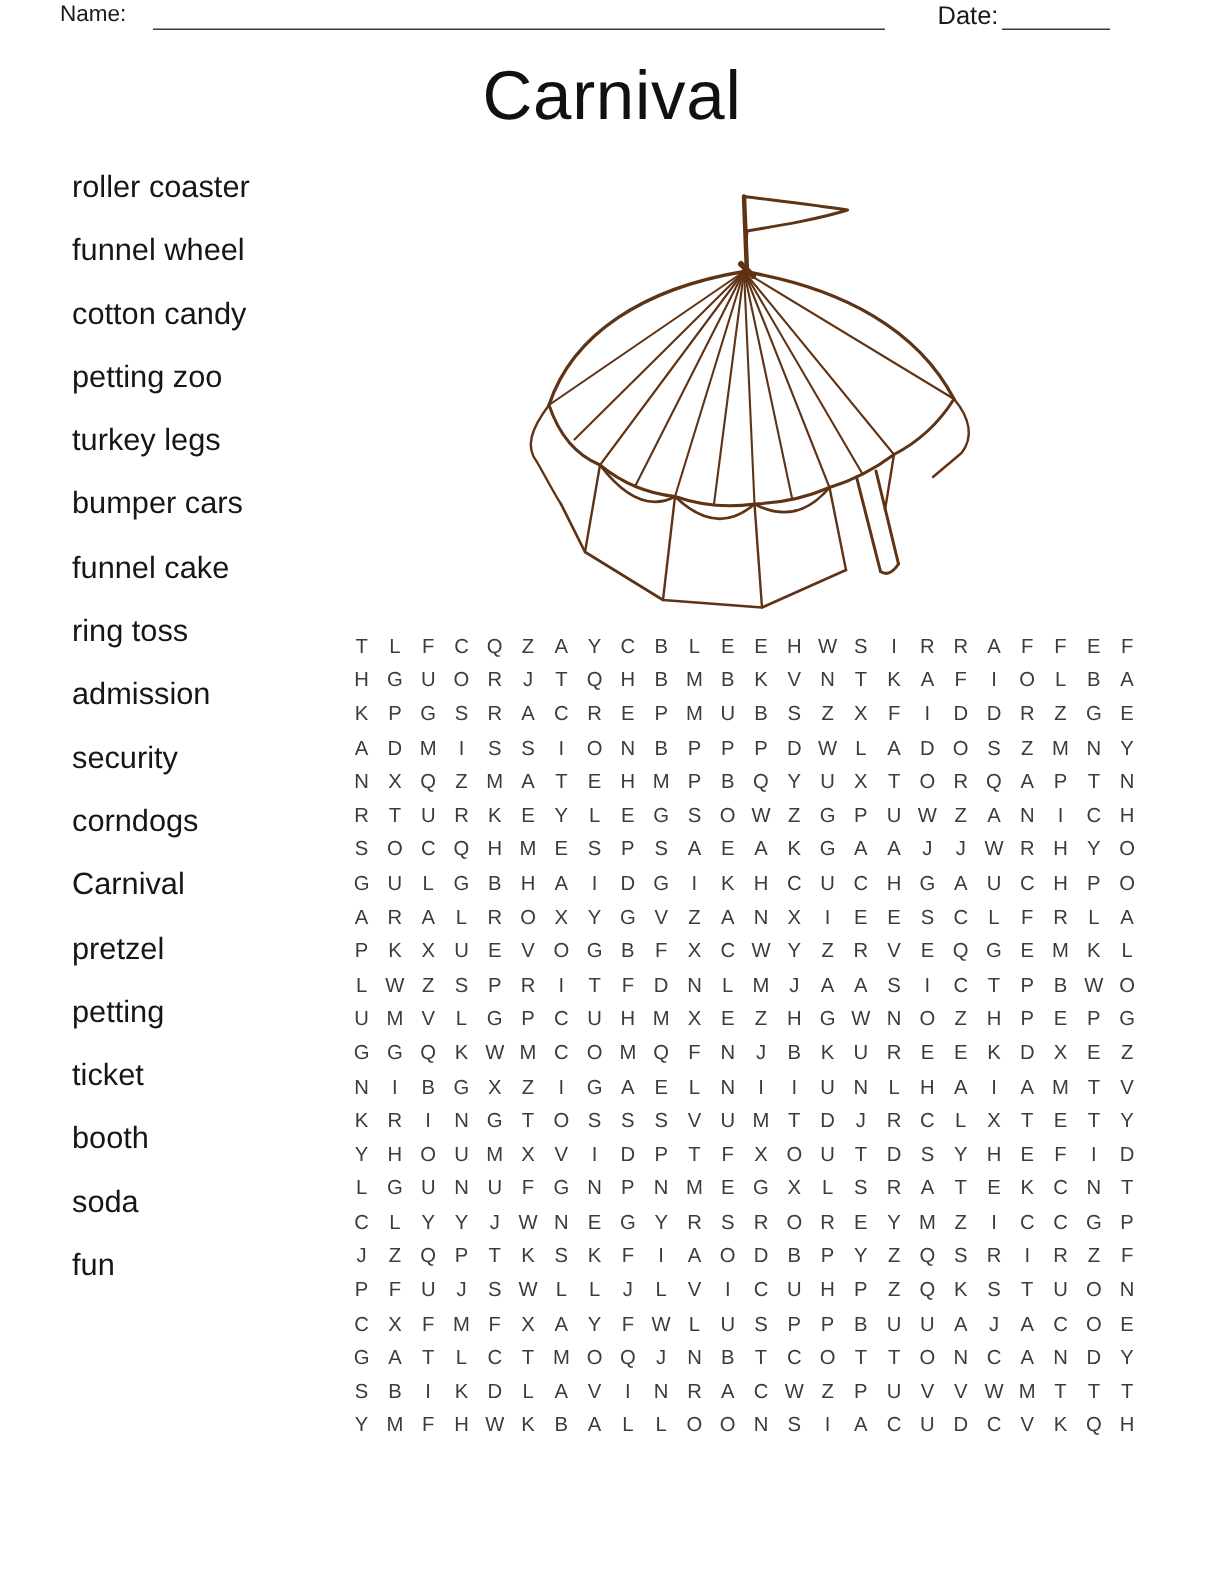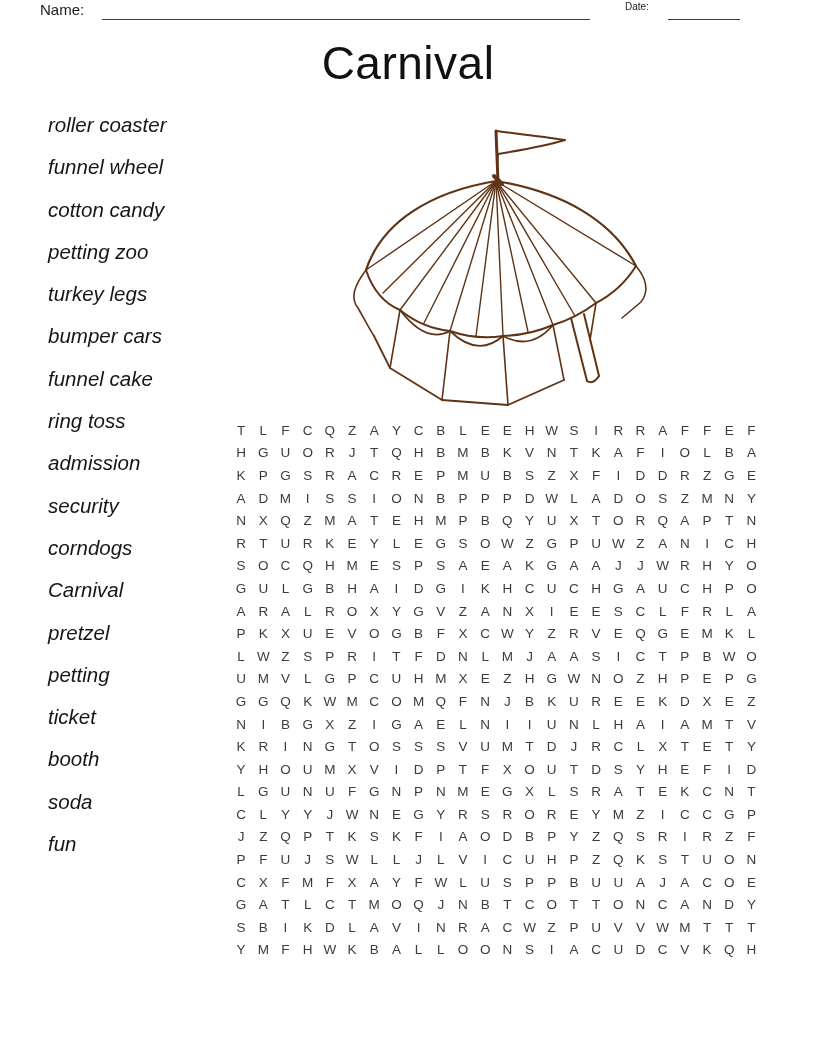--- a/index.html
+++ b/index.html
@@ -17,40 +17,39 @@
   .name-label {
     position: absolute; left: 40px; top: 1px;
     font-size: 15px; color: #1a1a1a;
   }
   .name-line {
     position: absolute; left: 102px; top: 19px;
     width: 488px; border-top: 1.4px solid #3a3a3a;
   }
   .date-label {
     position: absolute; left: 625px; top: 1px;
-    font-size: 10px; color: #1a1a1a;
+    font-size: 17px; color: #1a1a1a;
   }
   .date-line {
     position: absolute; left: 668px; top: 19px;
     width: 72px; border-top: 1.4px solid #3a3a3a;
   }
 
   
   .page-title {
     position: absolute; left: 0; top: 36px; width: 816px;
     text-align: center;
     font-size: 46px; font-weight: 400; color: #111111;
     letter-spacing: 0.5px;
   }
 
   
   .word-list {
     position: absolute; left: 48px; top: 104px;
     list-style: none;
-    font-style: italic;
   }
   .word-list li {
     height: 42.3px; line-height: 42.3px;
     font-size: 20.5px; color: #161616;
     white-space: nowrap;
   }
 
   
   .tent-wrap {
     position: absolute; left: 338px; top: 118px;

